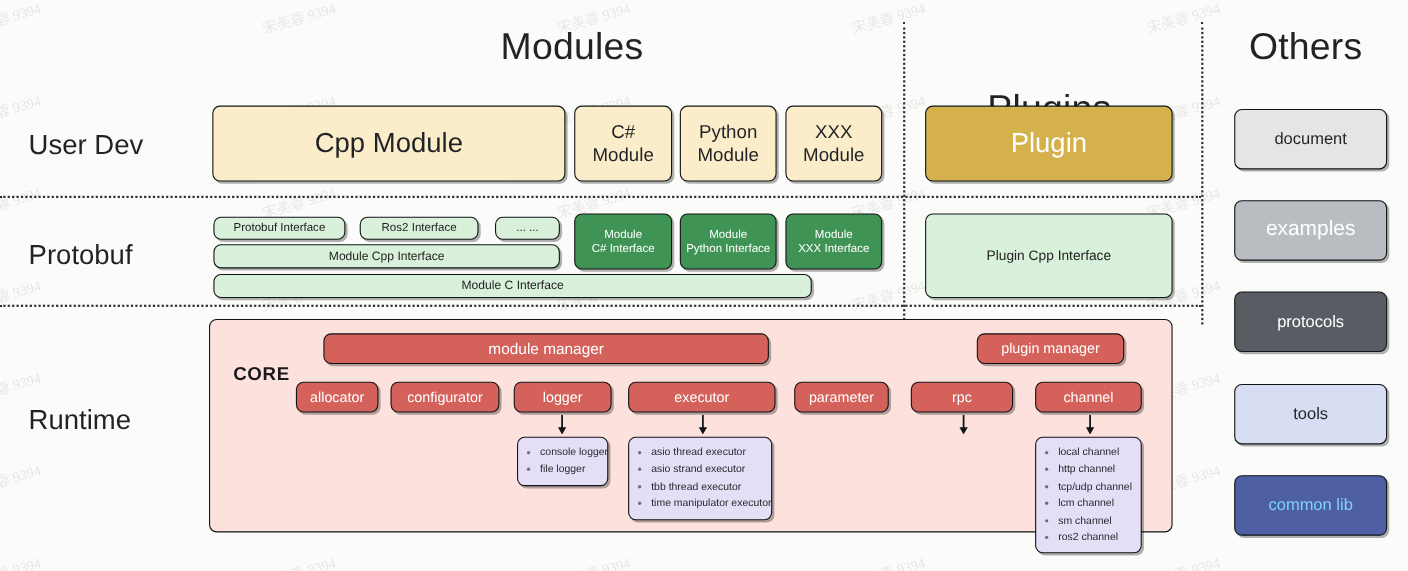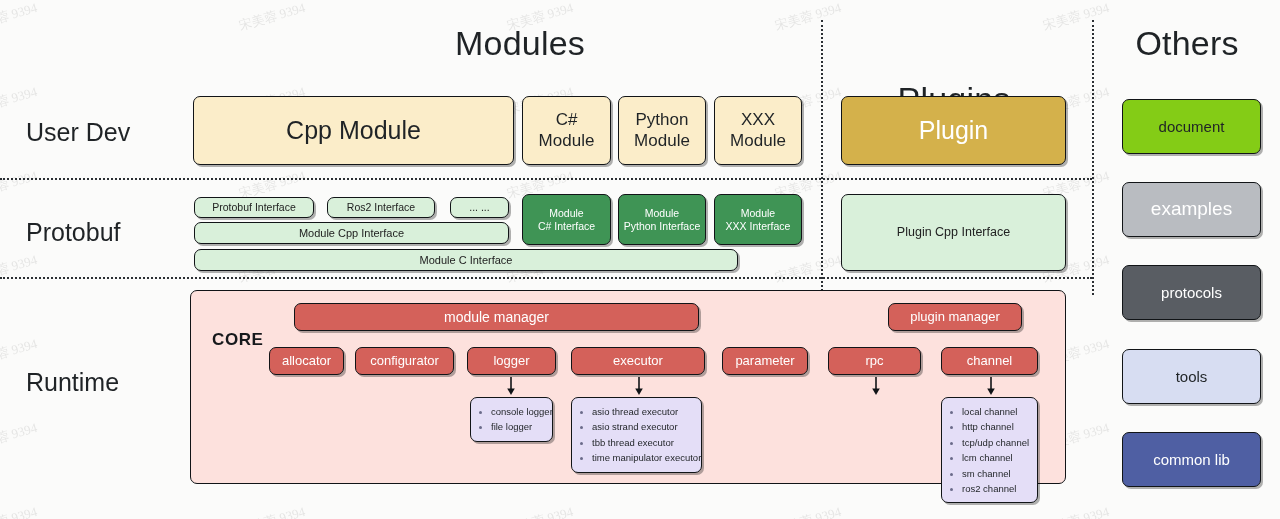--- a/index.html
+++ b/index.html
@@ -67,25 +67,25 @@
     white-space:pre-line;
   }
   .shadow{ box-shadow:2px 2px 0 rgba(0,0,0,.30); }
 
   .cream{ background:#fbedc9; color:#1f2326; }
   .gold { background:#d4b14b; color:#ffffff; }
   .greenlite{ background:#d9f0da; color:#222; }
   .greendark{ background:#3f9455; color:#ffffff; }
   .red  { background:#d4615a; color:#ffffff; }
 
-  .grey1{ background:#84cc16; color:#1f2326; }
+  .grey1{ background:#e5e5e5; color:#1f2326; }
   .grey2{ background:#b9bcc1; color:#ffffff; }
   .grey3{ background:#595d63; color:#ffffff; }
   .bluelite{ background:#d7ddf2; color:#1f2326; }
-  .bluedark{ background:#4f5fa3; color:#ffffff; }
+  .bluedark{ background:#4f5fa3; color:#7dd3fc; }
 
   
   #core-panel{
     position:absolute;
     box-sizing:border-box;
     background:#fde1dd;
     border:1.8px solid #111417;
     border-radius:7px;
   }
   #core-label{

